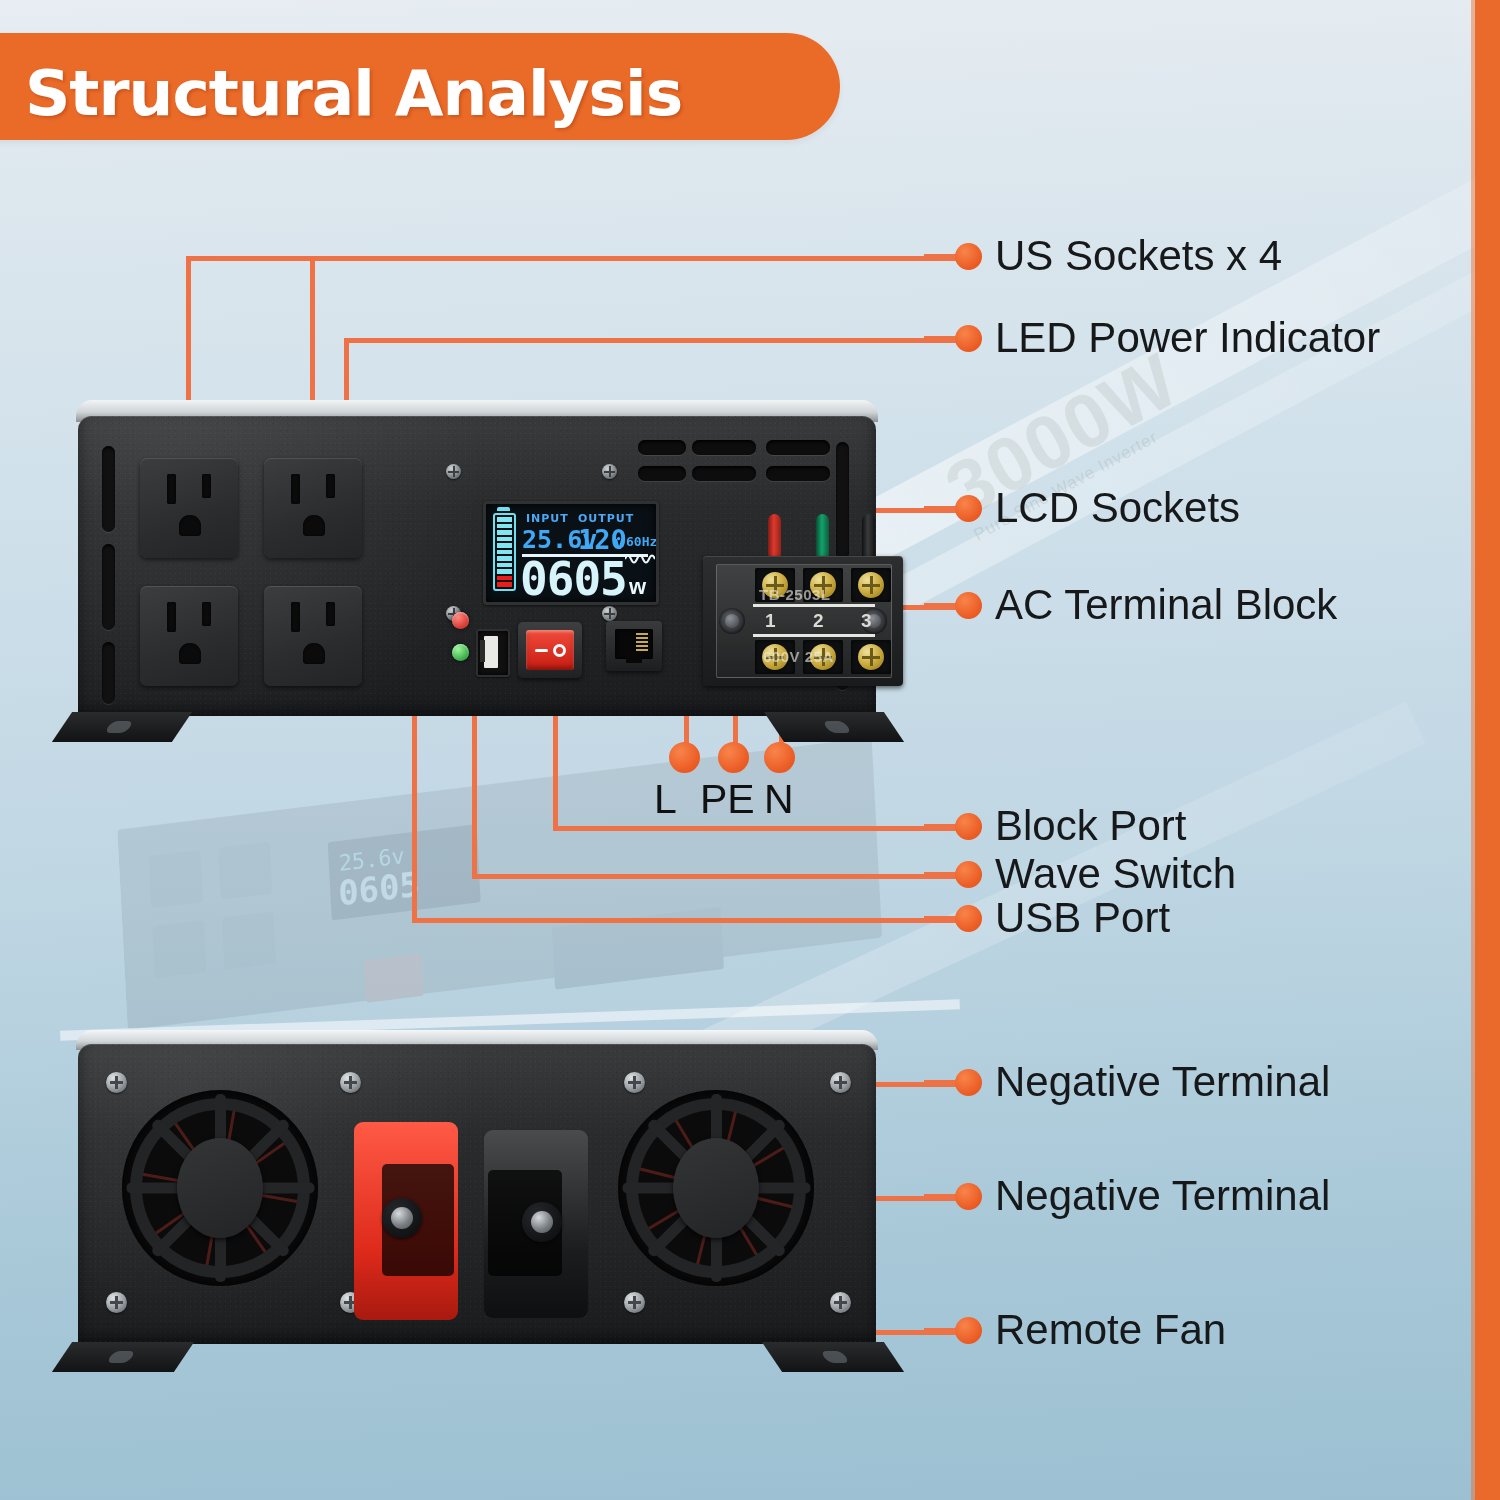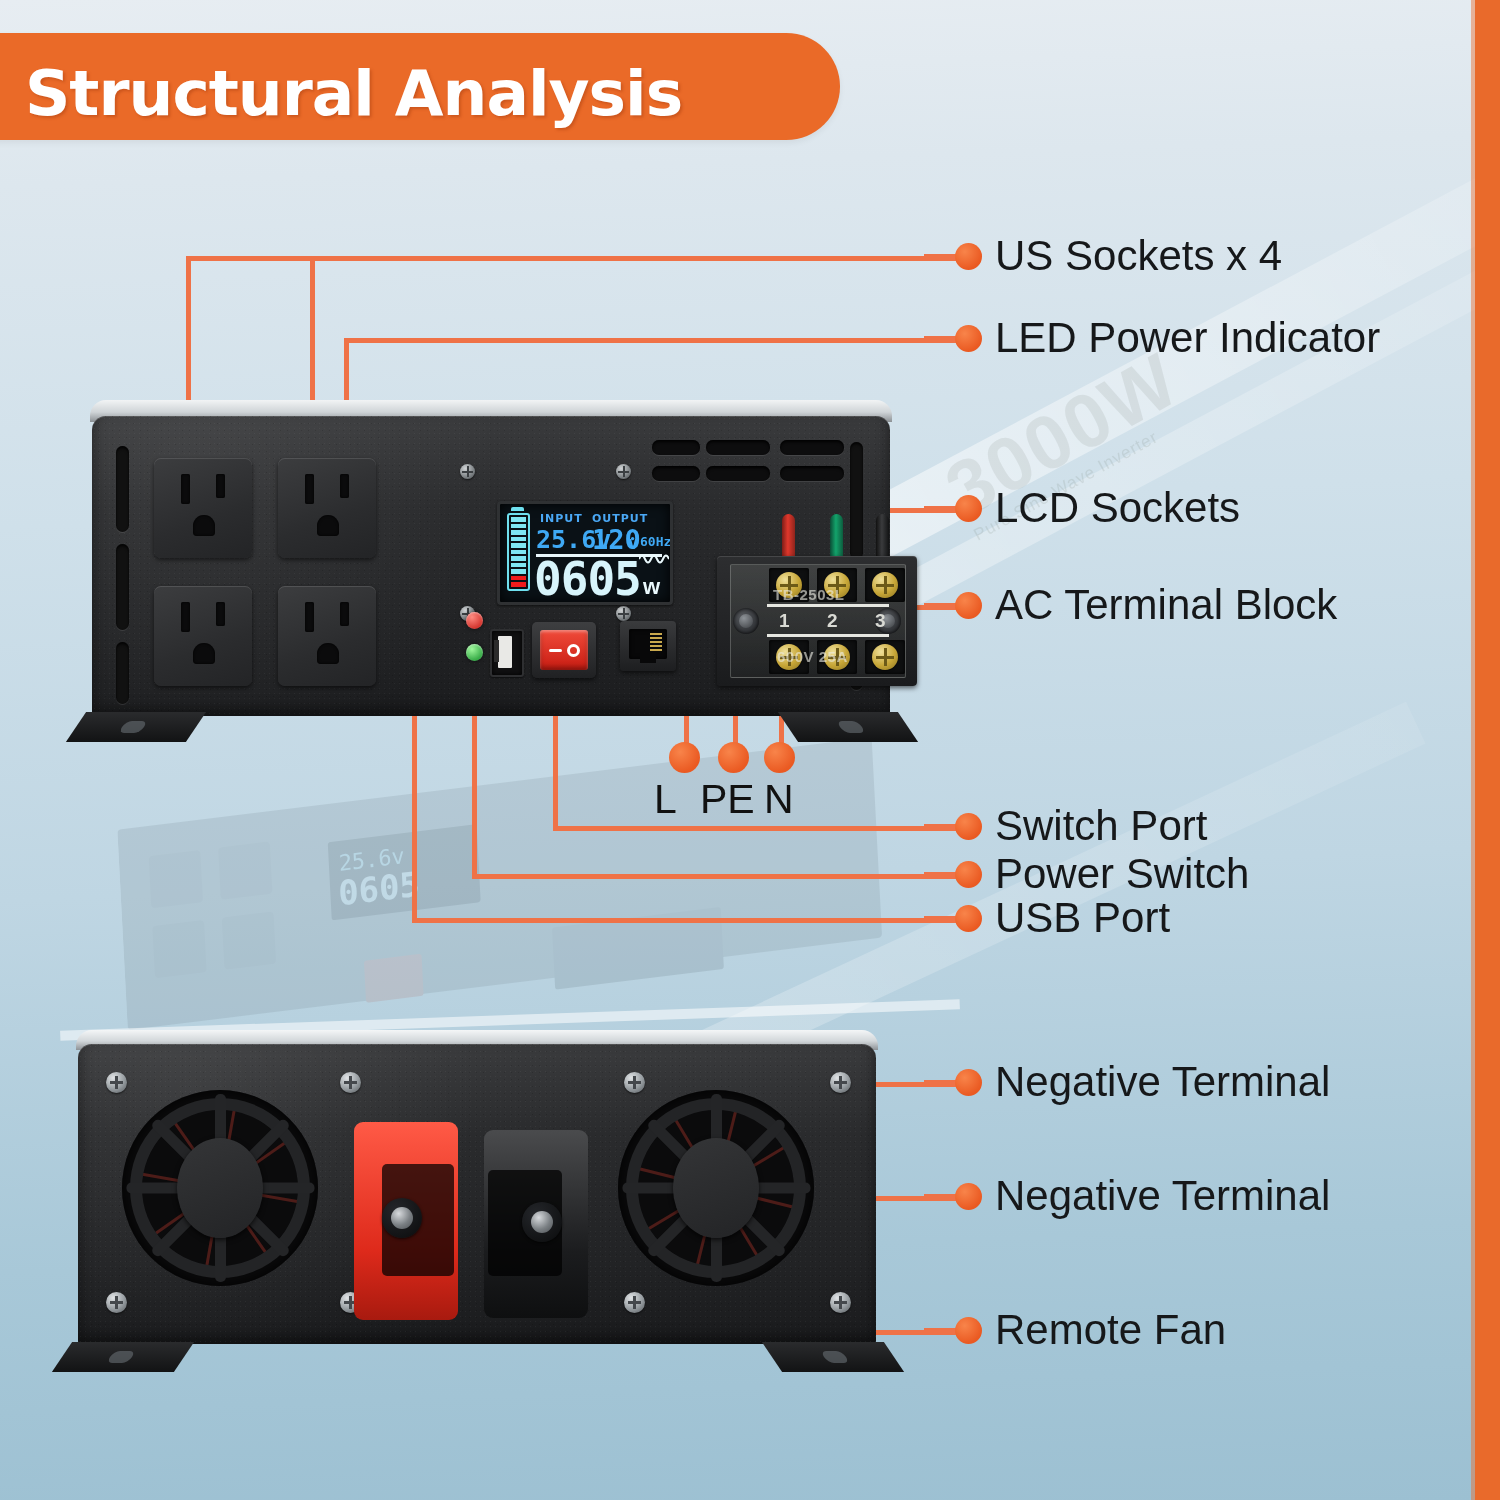--- a/index.html
+++ b/index.html
@@ -57,21 +57,21 @@
   .ln{position:absolute;background:#ef7247;}
   .lnh{height:5px;} .lnv{width:5px;}
 
   
   .pindot{position:absolute;width:31px;height:31px;border-radius:50%;
      background:radial-gradient(circle at 36% 32%,#f8844a,#ea5a22 70%);}
   .pinlabel{position:absolute;font-size:41px;color:#111;font-family:"Liberation Sans",sans-serif;}
 
   
   .unit{position:absolute;}
-  .front{left:76px;top:400px;width:830px;height:330px;}
+  .front{left:62px;top:400px;width:830px;height:330px;}
   .front .shellTop{position:absolute;left:14px;top:0;width:802px;height:22px;
      background:linear-gradient(180deg,#f2f4f5,#cfd4d7 55%,#8b9094);border-radius:16px 16px 0 0;}
   .front .face{position:absolute;left:16px;top:16px;width:798px;height:300px;border-radius:14px 14px 3px 3px;
      background:
        radial-gradient(circle at 12% 18%,rgba(255,255,255,.07),transparent 42%),
        linear-gradient(180deg,#3a3b3d,#2a2b2d 30%,#222325 70%,#1b1c1e);
      box-shadow:inset 0 1px 0 rgba(255,255,255,.14), inset 0 -6px 14px rgba(0,0,0,.5);}
   .texture{position:absolute;inset:0;border-radius:inherit;opacity:.5;
      background-image:radial-gradient(rgba(255,255,255,.10) .6px,transparent .7px),
                       radial-gradient(rgba(0,0,0,.28) .6px,transparent .7px);
@@ -296,26 +296,26 @@
   <span class="ctext">LCD Sockets</span>
 </div>
 <div class="callout" style="left:924px;top:581px">
   <span class="lead"></span>
   <span class="dot"></span>
   <span class="ctext">AC Terminal Block</span>
 </div>
 <div class="callout" style="left:924px;top:802px">
   <span class="lead"></span>
   <span class="dot"></span>
-  <span class="ctext">Switch Port</span>
+  <span class="ctext">Block Port</span>
 </div>
 <div class="callout" style="left:924px;top:850px">
   <span class="lead"></span>
   <span class="dot"></span>
-  <span class="ctext">Power Switch</span>
+  <span class="ctext">Wave Switch</span>
 </div>
 <div class="callout" style="left:924px;top:894px">
   <span class="lead"></span>
   <span class="dot"></span>
   <span class="ctext">USB Port</span>
 </div>
 <div class="callout" style="left:924px;top:1058px">
   <span class="lead"></span>
   <span class="dot"></span>
   <span class="ctext">Negative Terminal</span>

